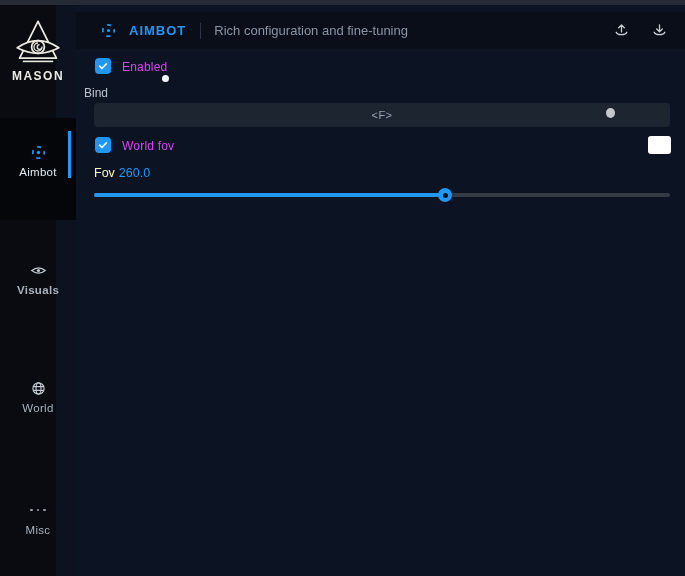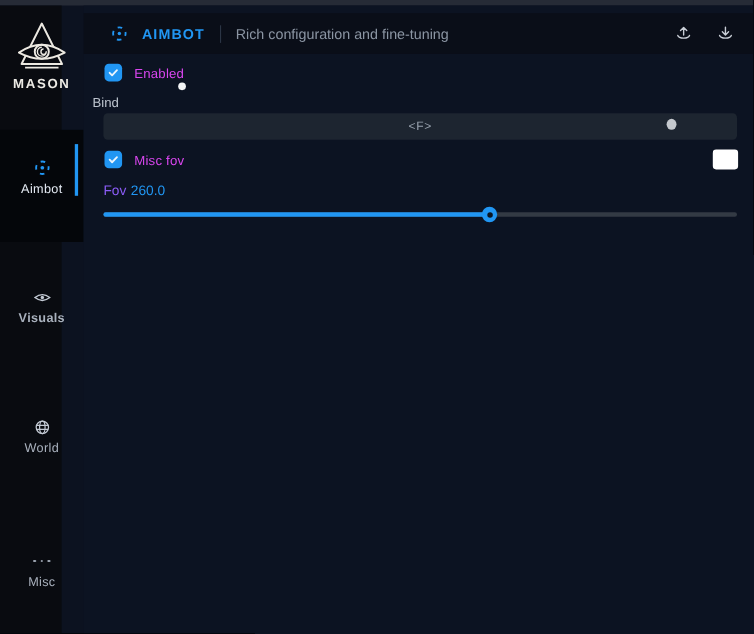--- a/index.html
+++ b/index.html
@@ -42,21 +42,21 @@
   .checkbox svg { display:block; }
   .ctl-label { position:absolute; font-size:12px; color:#d946ef; letter-spacing:.2px; }
 
   .bind-label { position:absolute; left:8px; top:81px; font-size:12px; color:#bcc3cd; }
   .bind-field { position:absolute; left:18px; top:98px; width:576px; height:24px; background:#1d2530; border-radius:4px;
                 display:flex; align-items:center; justify-content:center; font-size:11px; color:#99a3af; letter-spacing:.5px; }
 
   .swatch { position:absolute; left:572px; top:131px; width:23px; height:18px; border-radius:3px; }
 
   .fov-line { position:absolute; left:18px; top:161px; font-size:12.5px; }
-  .fov-line .fov-name { color:#8b5cf6; }
+  .fov-line .fov-name { color:#fef9c3; }
   .fov-line .fov-val { color:#2196f3; margin-left:4px; }
 
   .slider { position:absolute; left:18px; top:183px; width:576px; height:14px; }
   .slider-track { position:absolute; left:0; top:5px; width:100%; height:3.5px; border-radius:2px; background:#333a44; }
   .slider-fill  { position:absolute; left:0; top:5px; height:3.5px; border-radius:2px; background:#2196f3; }
   .slider-thumb { position:absolute; top:0; width:14px; height:14px; margin-left:-7px; border-radius:50%; background:#2196f3;
                   display:flex; align-items:center; justify-content:center; }
   .slider-thumb i { width:5px; height:5px; border-radius:50%; background:#0b1420; }
 
   .cursor-dot { position:absolute; border-radius:50%; }
@@ -164,21 +164,21 @@
     <span class="bind-label">Bind</span>
     <div class="bind-field">
       <span>&lt;F&gt;</span>
     </div>
 
     <span class="checkbox checked" style="left:19px; top:132px;">
       <svg width="10" height="10" viewBox="0 0 12 12" fill="none" stroke="#eaf4fd" stroke-width="2" stroke-linecap="round" stroke-linejoin="round">
           <path d="M2 6.2 L4.7 9 L10 3.4"></path>
         </svg>
     </span>
-    <span class="ctl-label" style="left:46px; top:134px;">Misc fov</span>
+    <span class="ctl-label" style="left:46px; top:134px;">World fov</span>
     <span class="swatch" style="background: rgb(255, 255, 255);"></span>
 
     <div class="fov-line">
       <span class="fov-name">Fov</span><span class="fov-val">260.0</span>
     </div>
     <div class="slider">
       <div class="slider-track"></div>
       <div class="slider-fill" style="width: 61%;"></div>
       <div class="slider-thumb" style="left: 61%;">
           <i></i>

